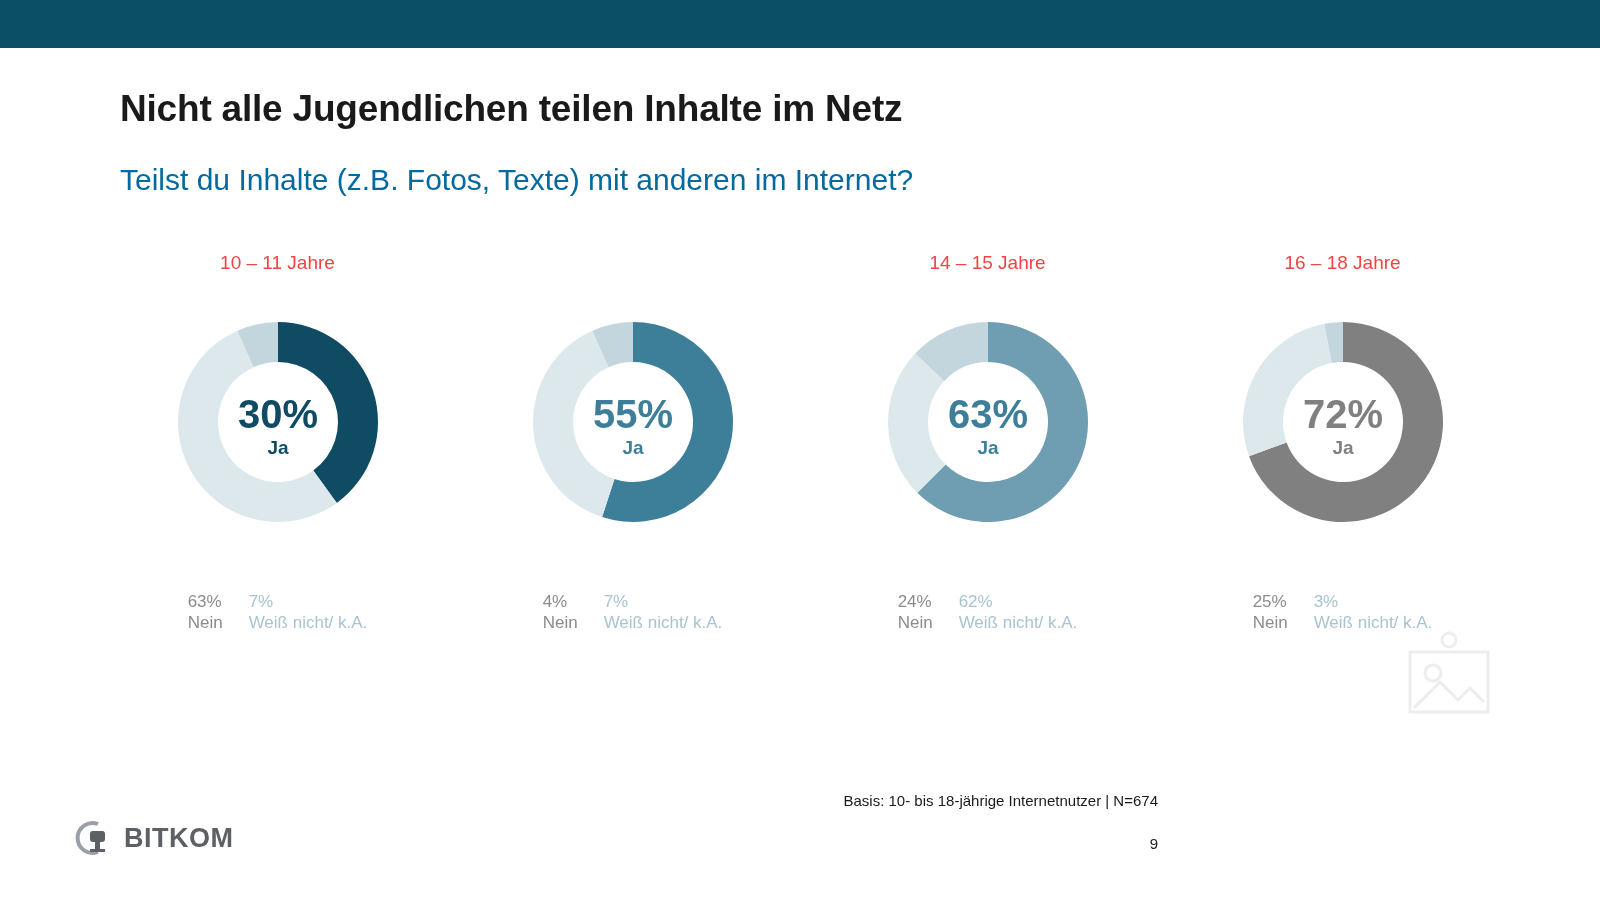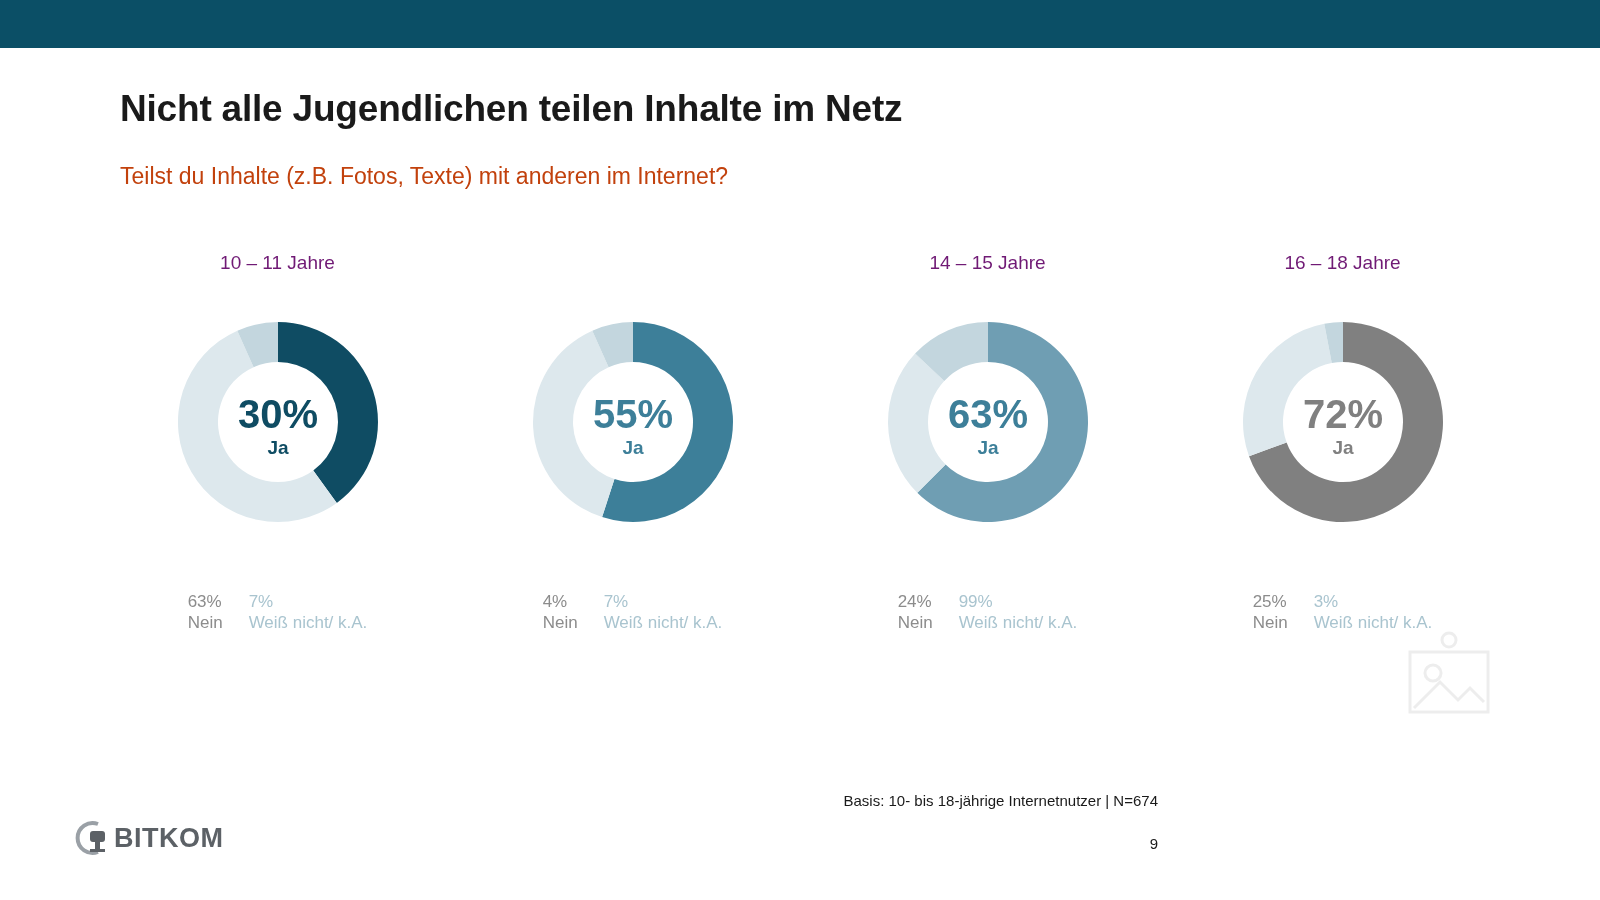--- a/index.html
+++ b/index.html
@@ -36,22 +36,22 @@
     font-size: 37px;
     font-weight: bold;
     color: #1a1a1a;
     letter-spacing: -0.2px;
     white-space: nowrap;
   }
   .subline {
     position: absolute;
     left: 120px;
     top: 163px;
-    font-size: 23px;
-    color: #c2410c;
+    font-size: 30px;
+    color: #0369a1;
     white-space: nowrap;
   }
   .charts {
     position: absolute;
     left: 100px;
     top: 240px;
     width: 1420px;
     height: 420px;
     display: flex;
     flex-direction: row;
@@ -60,21 +60,21 @@
     width: 355px;
     position: relative;
   }
   .age-label {
     position: absolute;
     top: 12px;
     left: 0;
     width: 355px;
     text-align: center;
     font-size: 19px;
-    color: #701a75;
+    color: #ef4444;
     font-weight: normal;
   }
   .donut-wrap {
     position: absolute;
     top: 72px;
     left: 50%;
     margin-left: -110px;
     width: 220px;
     height: 220px;
   }
@@ -132,20 +132,21 @@
     text-align: right;
     font-size: 15px;
     color: #1a1a1a;
   }
   .logo {
     position: absolute;
     left: 68px;
     top: 818px;
     display: flex;
     align-items: center;
+    gap: 10px;
   }
   .logo-text {
     font-size: 27px;
     font-weight: bold;
     color: #5c6166;
     letter-spacing: 0.5px;
   }
   .placeholder-img {
     position: absolute;
     left: 1400px;
@@ -237,21 +238,21 @@
             <text class="center-lbl" x="0" y="32" text-anchor="middle" fill="#3d7f99">Ja</text>
           </g>
         </svg>
       </div>
       <div class="legend">
         <div class="legend-item legend-nein">
           <div class="legend-val">24%</div>
           <div class="legend-name">Nein</div>
         </div>
         <div class="legend-item legend-wn">
-          <div class="legend-val">99%</div>
+          <div class="legend-val">62%</div>
           <div class="legend-name">Weiß nicht/ k.A.</div>
         </div>
       </div>
     </div>
 
     <div class="chart-col">
       <div class="age-label">16 – 18 Jahre</div>
       <div class="donut-wrap">
         <svg class="donut-svg" width="220" height="220" viewBox="0 0 220 220">
           <g transform="translate(110,110)">

